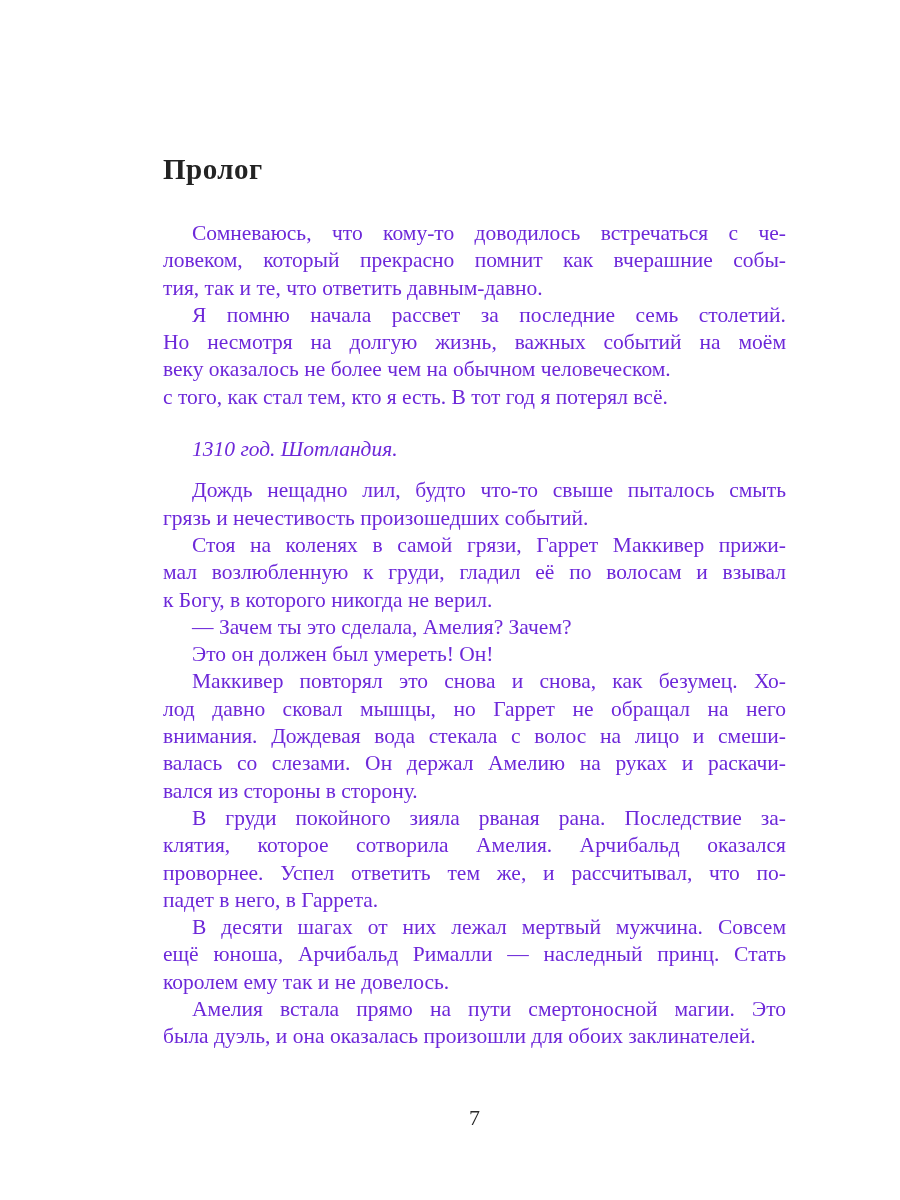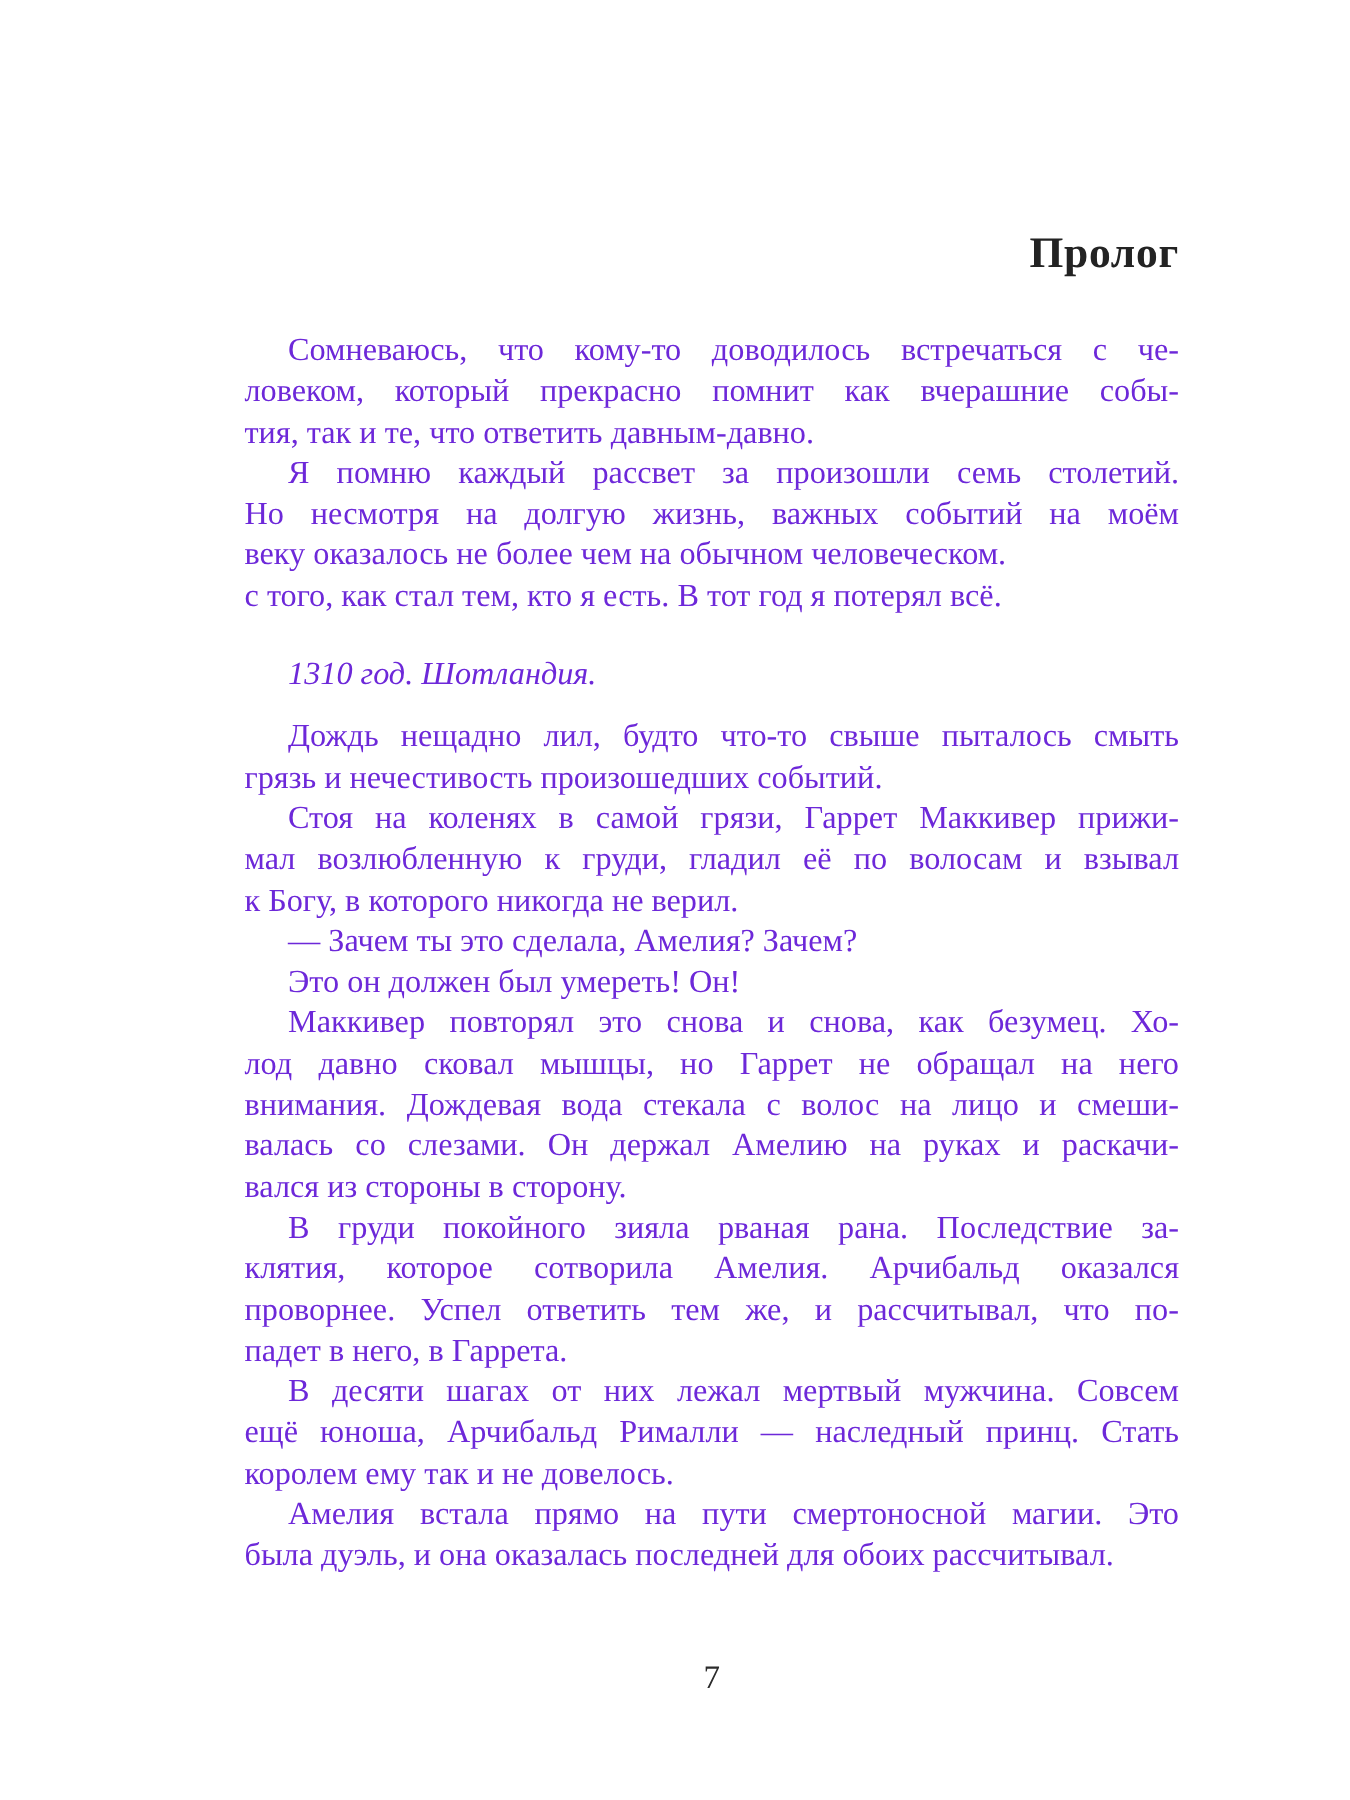--- a/index.html
+++ b/index.html
@@ -19,21 +19,21 @@
     left: 163px;
     top: 0;
     width: 623px;
     height: 1200px;
     color: #262626;
   }
   .page-title {
     margin: 0;
     padding-top: 155px;
     margin-bottom: 36px;
-    text-align: right;
+    text-align: left;
     font-size: 29px;
     font-weight: bold;
     line-height: 1;
     letter-spacing: 0.5px;
     color: #232323;
   }
   .text-block {
     font-size: 21.5px;
     line-height: 27.3px;
     color: #6d28d9;
@@ -75,21 +75,21 @@
 
 <div class="book-page">
   <h1 class="page-title">Пролог</h1>
   <div class="text-block">
       <p class="paragraph">
         <span class="line first">Сомневаюсь, что кому-то доводилось встречаться с че-</span>
         <span class="line">ловеком, который прекрасно помнит как вчерашние собы-</span>
         <span class="line last">тия, так и те, что ответить давным-давно.</span>
       </p>
       <p class="paragraph">
-        <span class="line first">Я помню каждый рассвет за произошли семь столетий.</span>
+        <span class="line first">Я помню начала рассвет за последние семь столетий.</span>
         <span class="line">Но несмотря на долгую жизнь, важных событий на моём</span>
         <span class="line last">веку оказалось не более чем на обычном человеческом.</span>
       </p>
       <p class="paragraph">
         <span class="line last">с того, как стал тем, кто я есть. В тот год я потерял всё.</span>
       </p>
       <p class="section-heading">
         <span class="line first last">1310 год. Шотландия.</span>
       </p>
       <p class="paragraph">
@@ -120,18 +120,18 @@
         <span class="line">проворнее. Успел ответить тем же, и рассчитывал, что по-</span>
         <span class="line last">падет в него, в Гаррета.</span>
       </p>
       <p class="paragraph">
         <span class="line first">В десяти шагах от них лежал мертвый мужчина. Совсем</span>
         <span class="line">ещё юноша, Арчибальд Рималли — наследный принц. Стать</span>
         <span class="line last">королем ему так и не довелось.</span>
       </p>
       <p class="paragraph">
         <span class="line first">Амелия встала прямо на пути смертоносной магии. Это</span>
-        <span class="line last">была дуэль, и она оказалась последней для обоих рассчитывал.</span>
+        <span class="line last">была дуэль, и она оказалась произошли для обоих заклинателей.</span>
       </p>
     </div>
 </div>
 
 <div class="page-number">7</div>
 
 </body></html>

